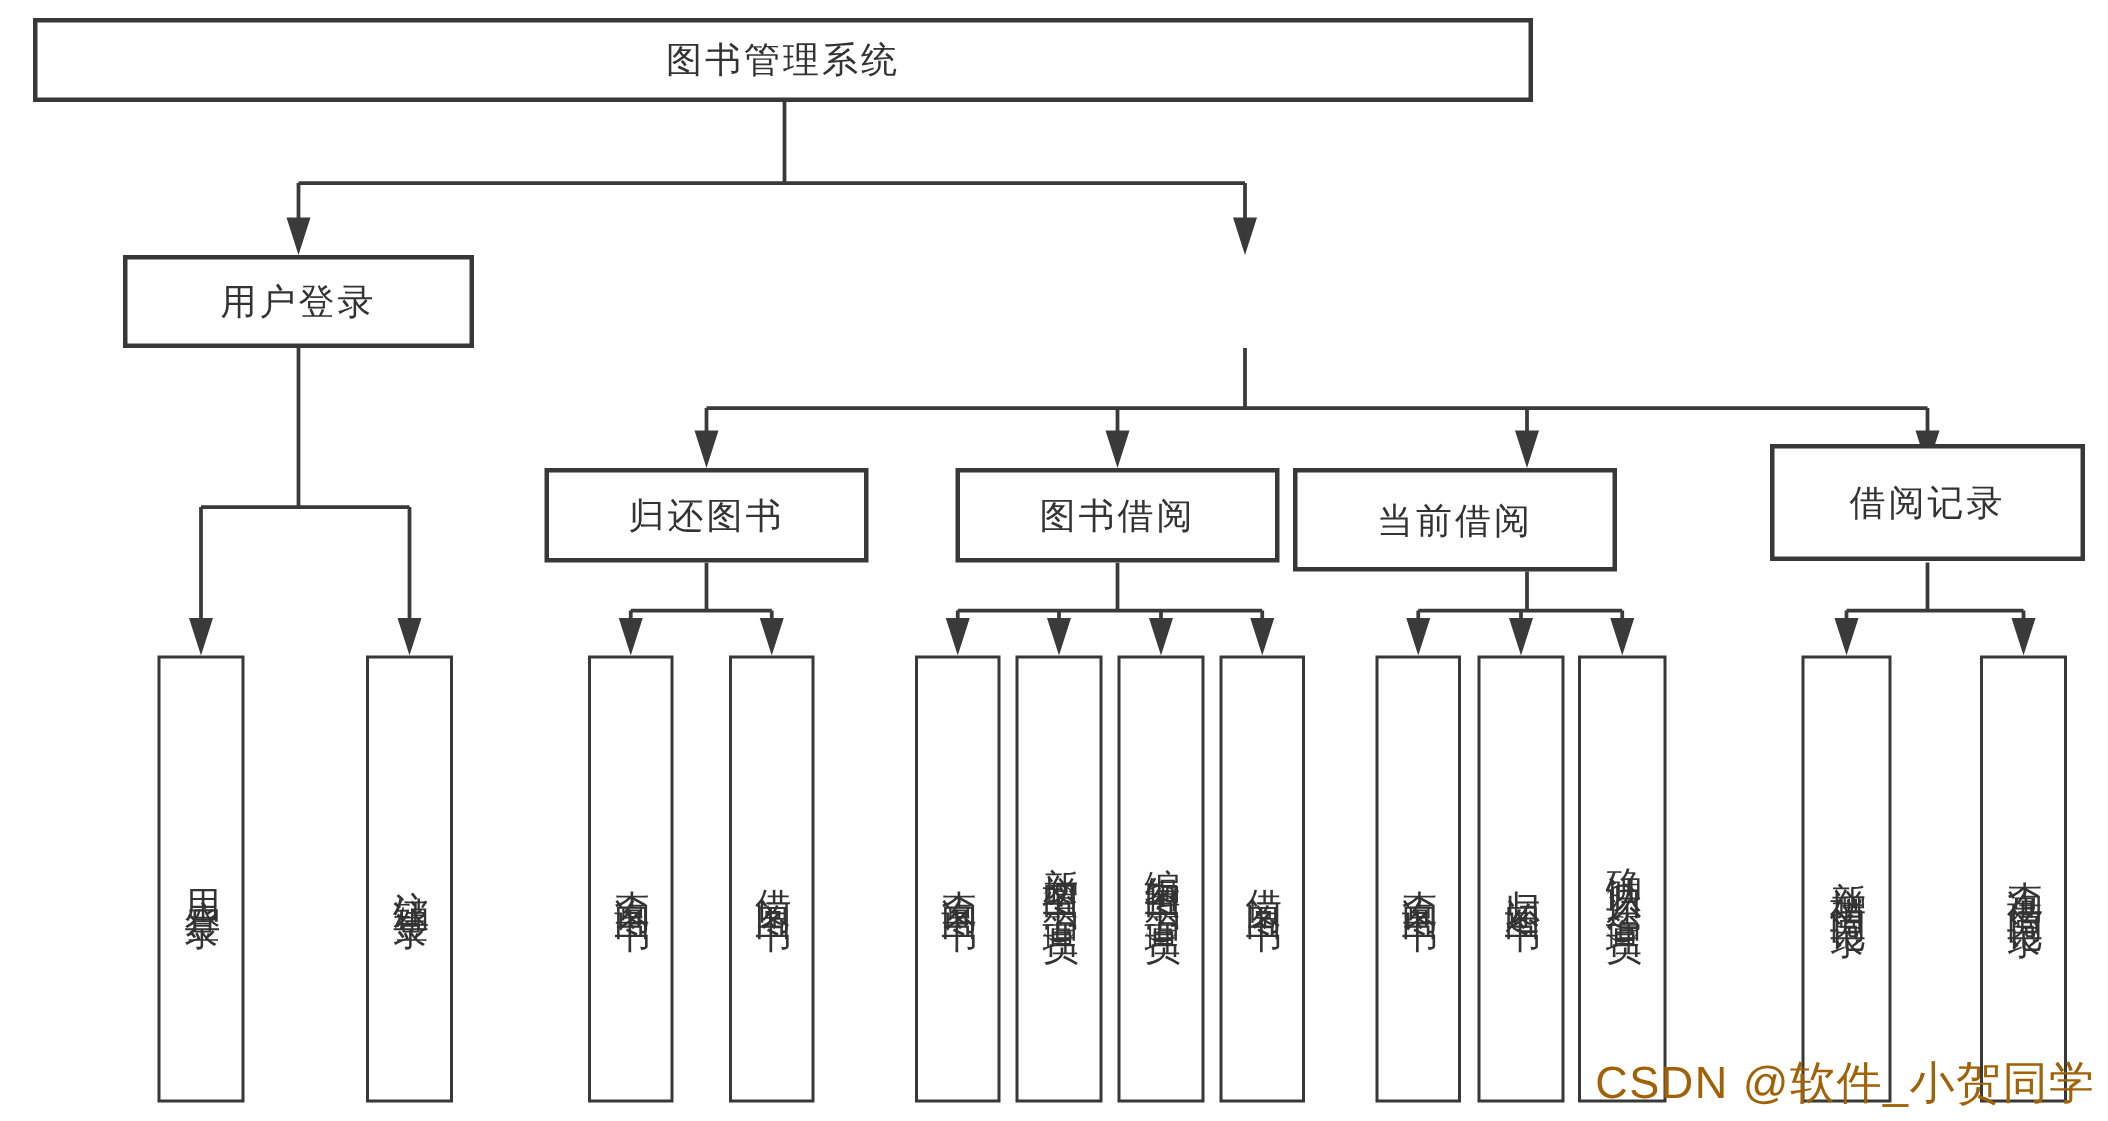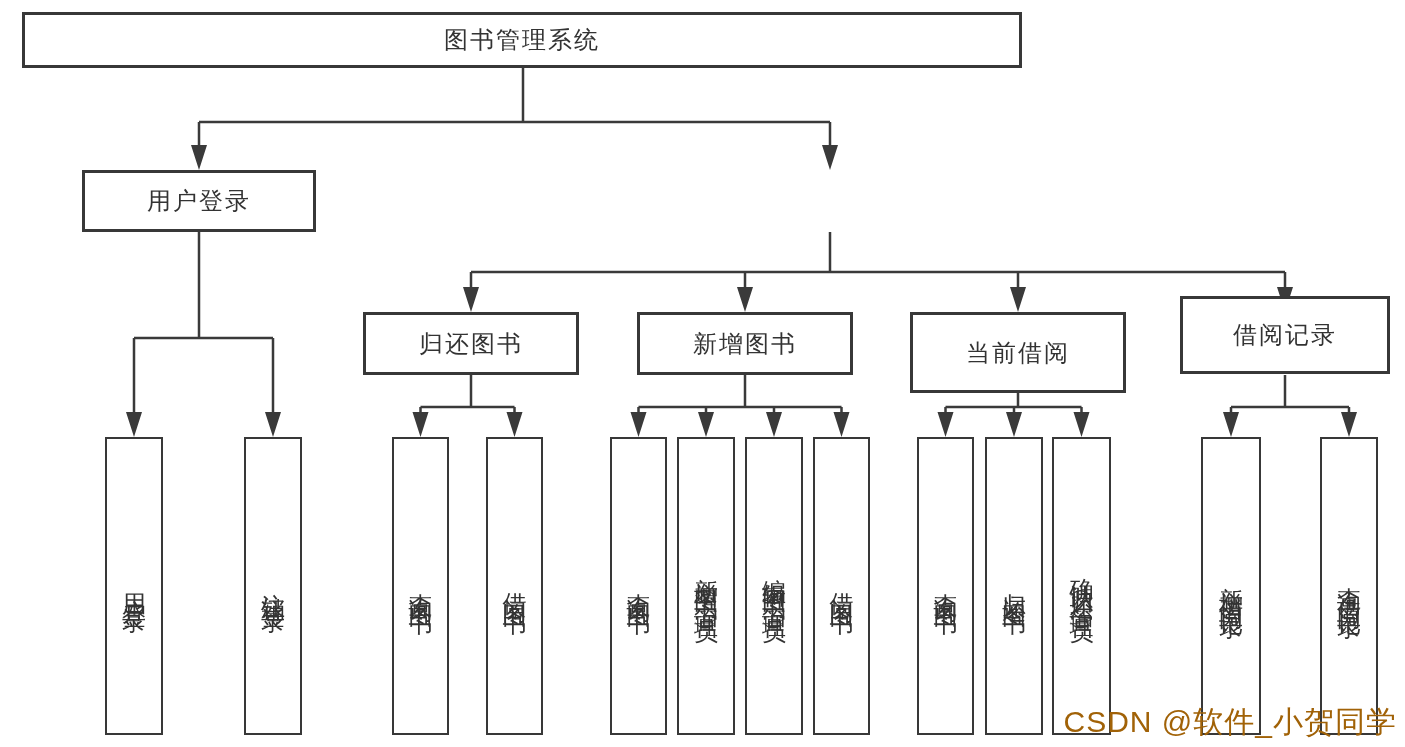--- a/index.html
+++ b/index.html
@@ -92,23 +92,23 @@
   </div>
 
   <div class="node h lvl-top" style="left:82px;top:170px;width:234px;height:62px">
     <span>用户登录</span>
   </div>
 
   <div class="node h lvl-top" style="left:363px;top:312px;width:216px;height:63px">
     <span>归还图书</span>
   </div>
   <div class="node h lvl-top" style="left:637px;top:312px;width:216px;height:63px">
-    <span>新增图书</span>
+    <span>图书借阅</span>
   </div>
-  <div class="node h lvl-top" style="left:910px;top:312px;width:216px;height:81px">
+  <div class="node h lvl-top" style="left:862px;top:312px;width:216px;height:69px">
     <span>当前借阅</span>
   </div>
   <div class="node h lvl-top" style="left:1180px;top:296px;width:210px;height:78px">
     <span>借阅记录</span>
   </div>
 
   <div class="node v" style="left:105px;top:437px;width:58px;height:298px">
     <span>用户登录</span>
   </div>
   <div class="node v" style="left:244px;top:437px;width:58px;height:298px">

